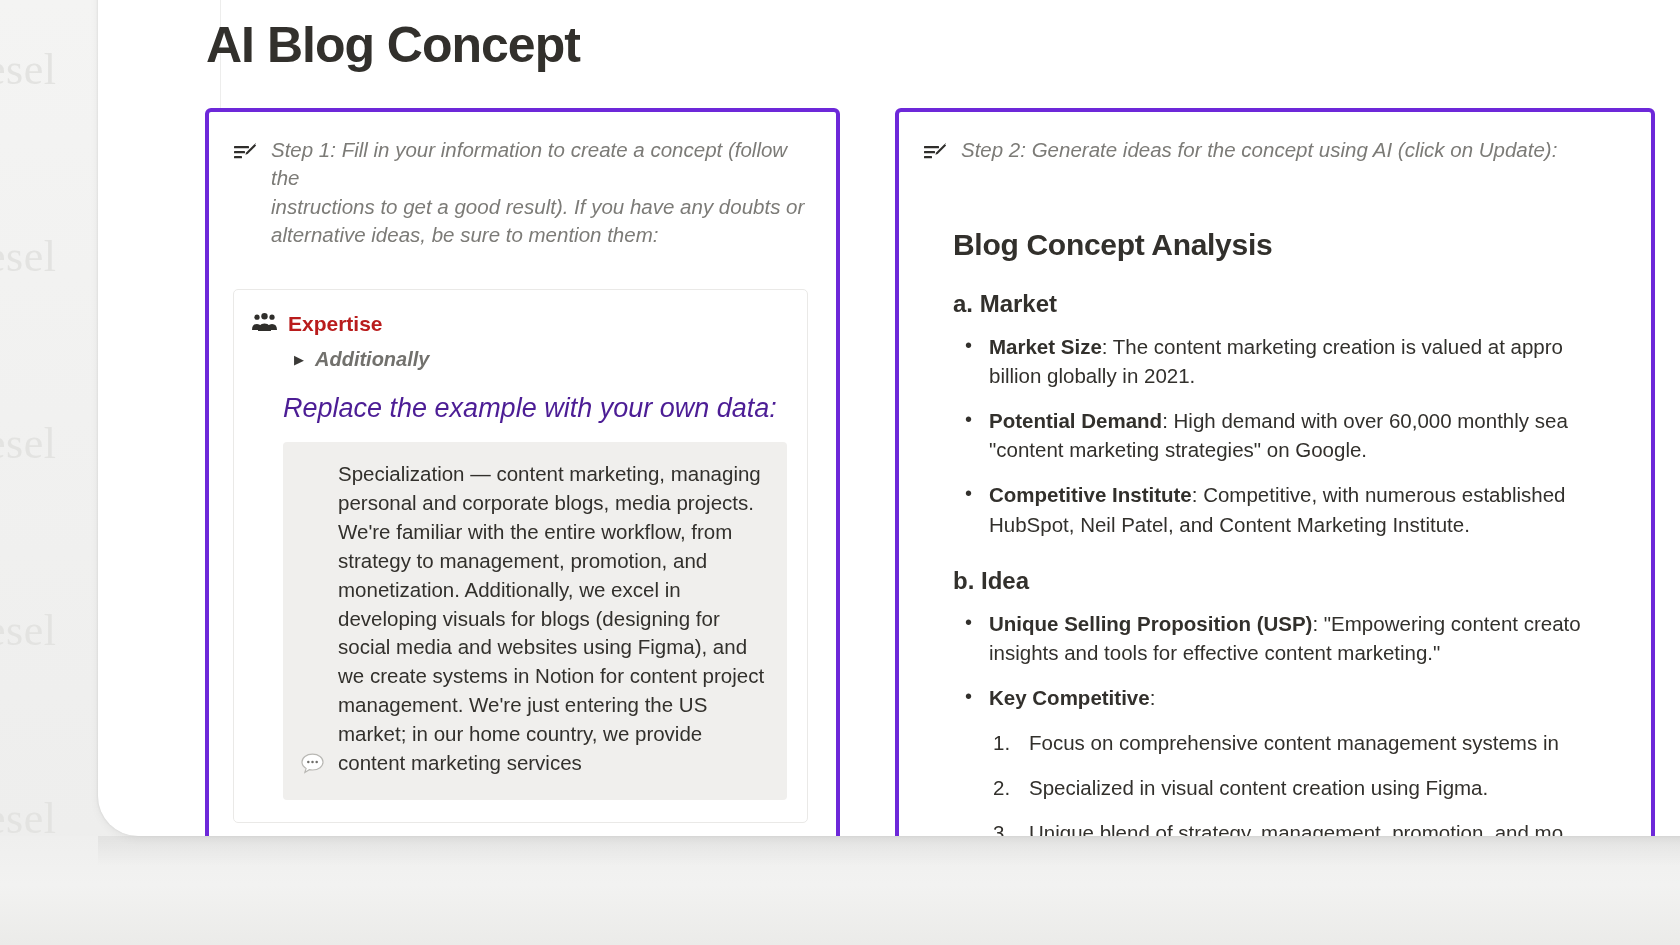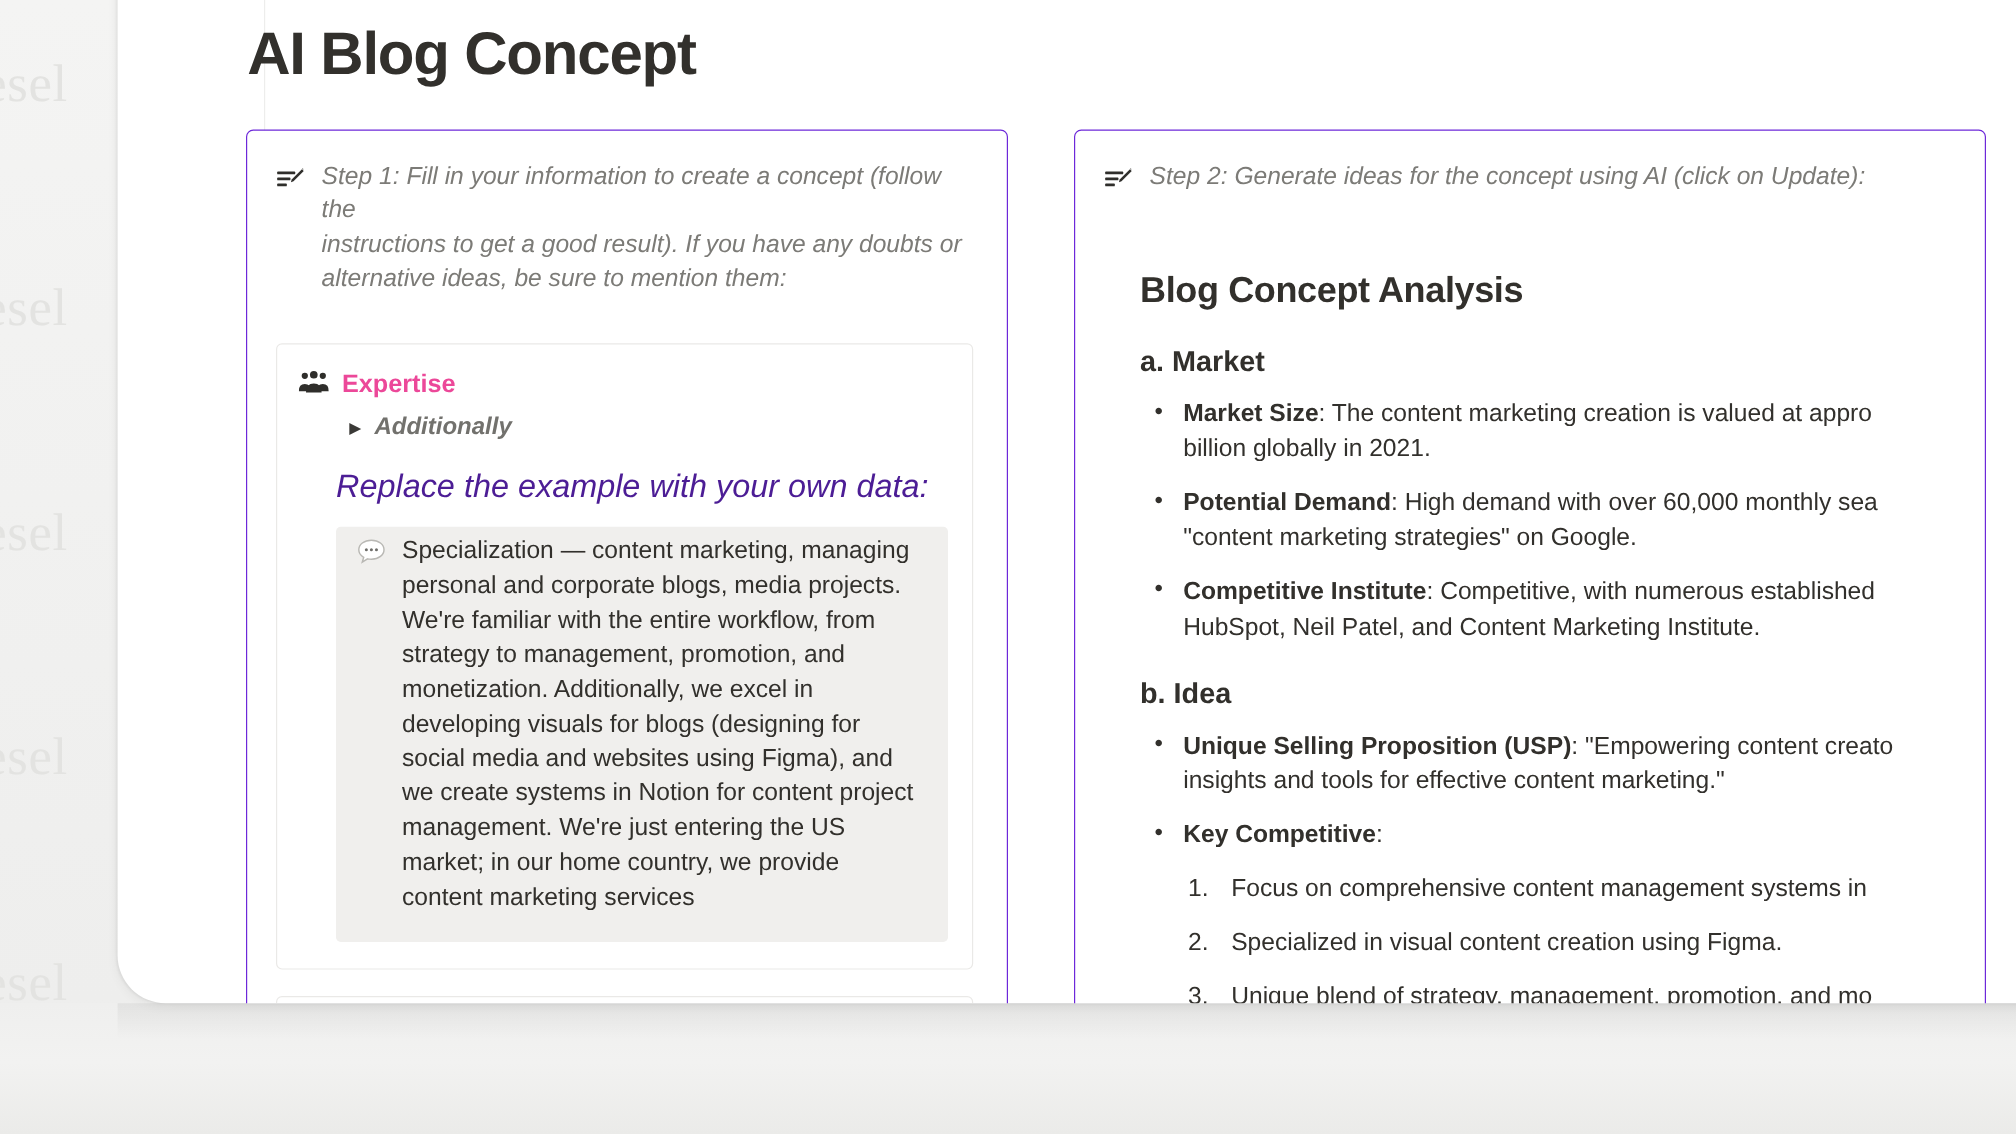--- a/index.html
+++ b/index.html
@@ -88,21 +88,21 @@
     position: absolute;
     left: 107px;
     top: 108px;
     width: 1513px;
     display: flex;
     gap: 55px;
   }
 
   .step-card {
     background: #ffffff;
-    border: 1px solid #6d28d9;
+    border: 4px solid #6d28d9;
     border-radius: 6px;
     padding: 24px 28px 30px 24px;
     flex: 0 0 635px;
     position: relative;
     min-height: 740px;
   }
   .step-card.right {
     flex: 0 0 760px;
     padding: 24px 16px 30px 24px;
     overflow: hidden;
@@ -138,21 +138,21 @@
   .prop-card + .prop-card { margin-top: 22px; }
 
   .prop-head {
     display: flex;
     align-items: center;
     gap: 11px;
   }
   .prop-title {
     font-size: 21px;
     font-weight: bold;
-    color: #ec4899;
+    color: #b91c1c;
   }
 
   .toggle-row {
     display: flex;
     align-items: center;
     gap: 11px;
     margin-top: 12px;
     margin-left: 42px;
   }
   .toggle-arrow {
@@ -173,24 +173,24 @@
     font-size: 27px;
     font-style: italic;
     color: #4c1d95;
   }
 
   .callout {
     margin-top: 18px;
     margin-left: 31px;
     background: #f0efed;
     border-radius: 4px;
-    padding: 6px 22px 22px 18px;
+    padding: 18px 22px 22px 18px;
     display: flex;
     gap: 14px;
-    align-items: flex-start;
+    align-items: flex-end;
   }
   .callout-icon { flex: 0 0 auto; margin-top: 4px; }
   .callout-text {
     font-size: 20.5px;
     line-height: 1.41;
     color: #32302c;
     max-width: 432px;
   }
 
   

